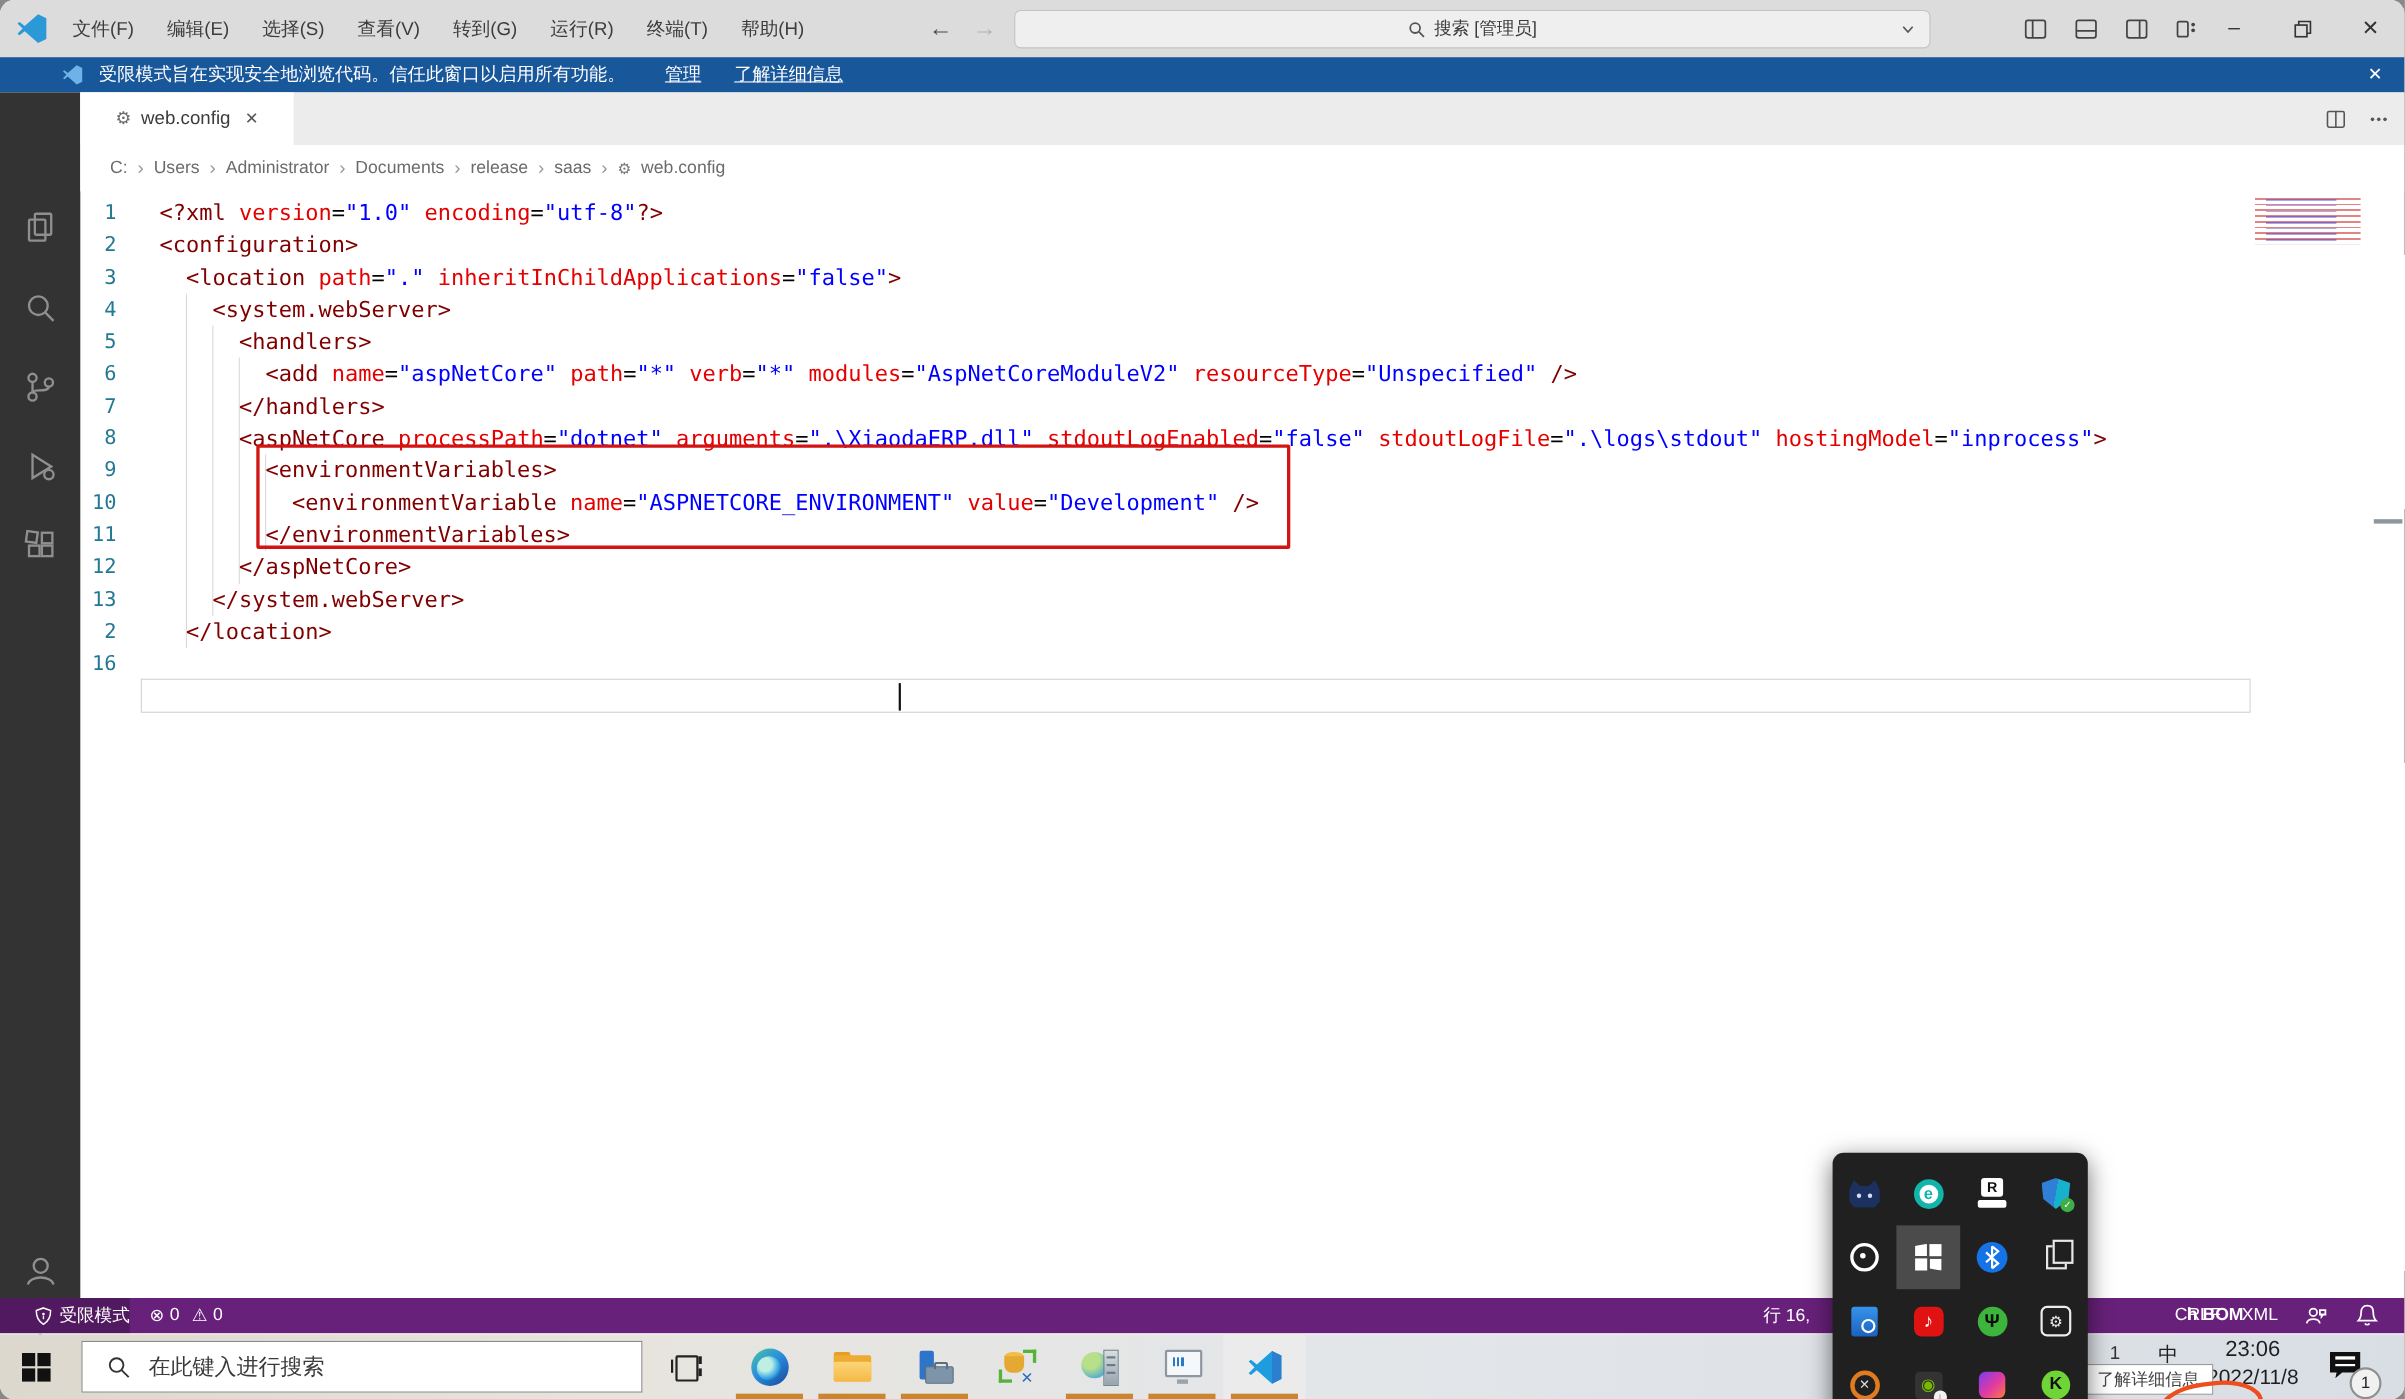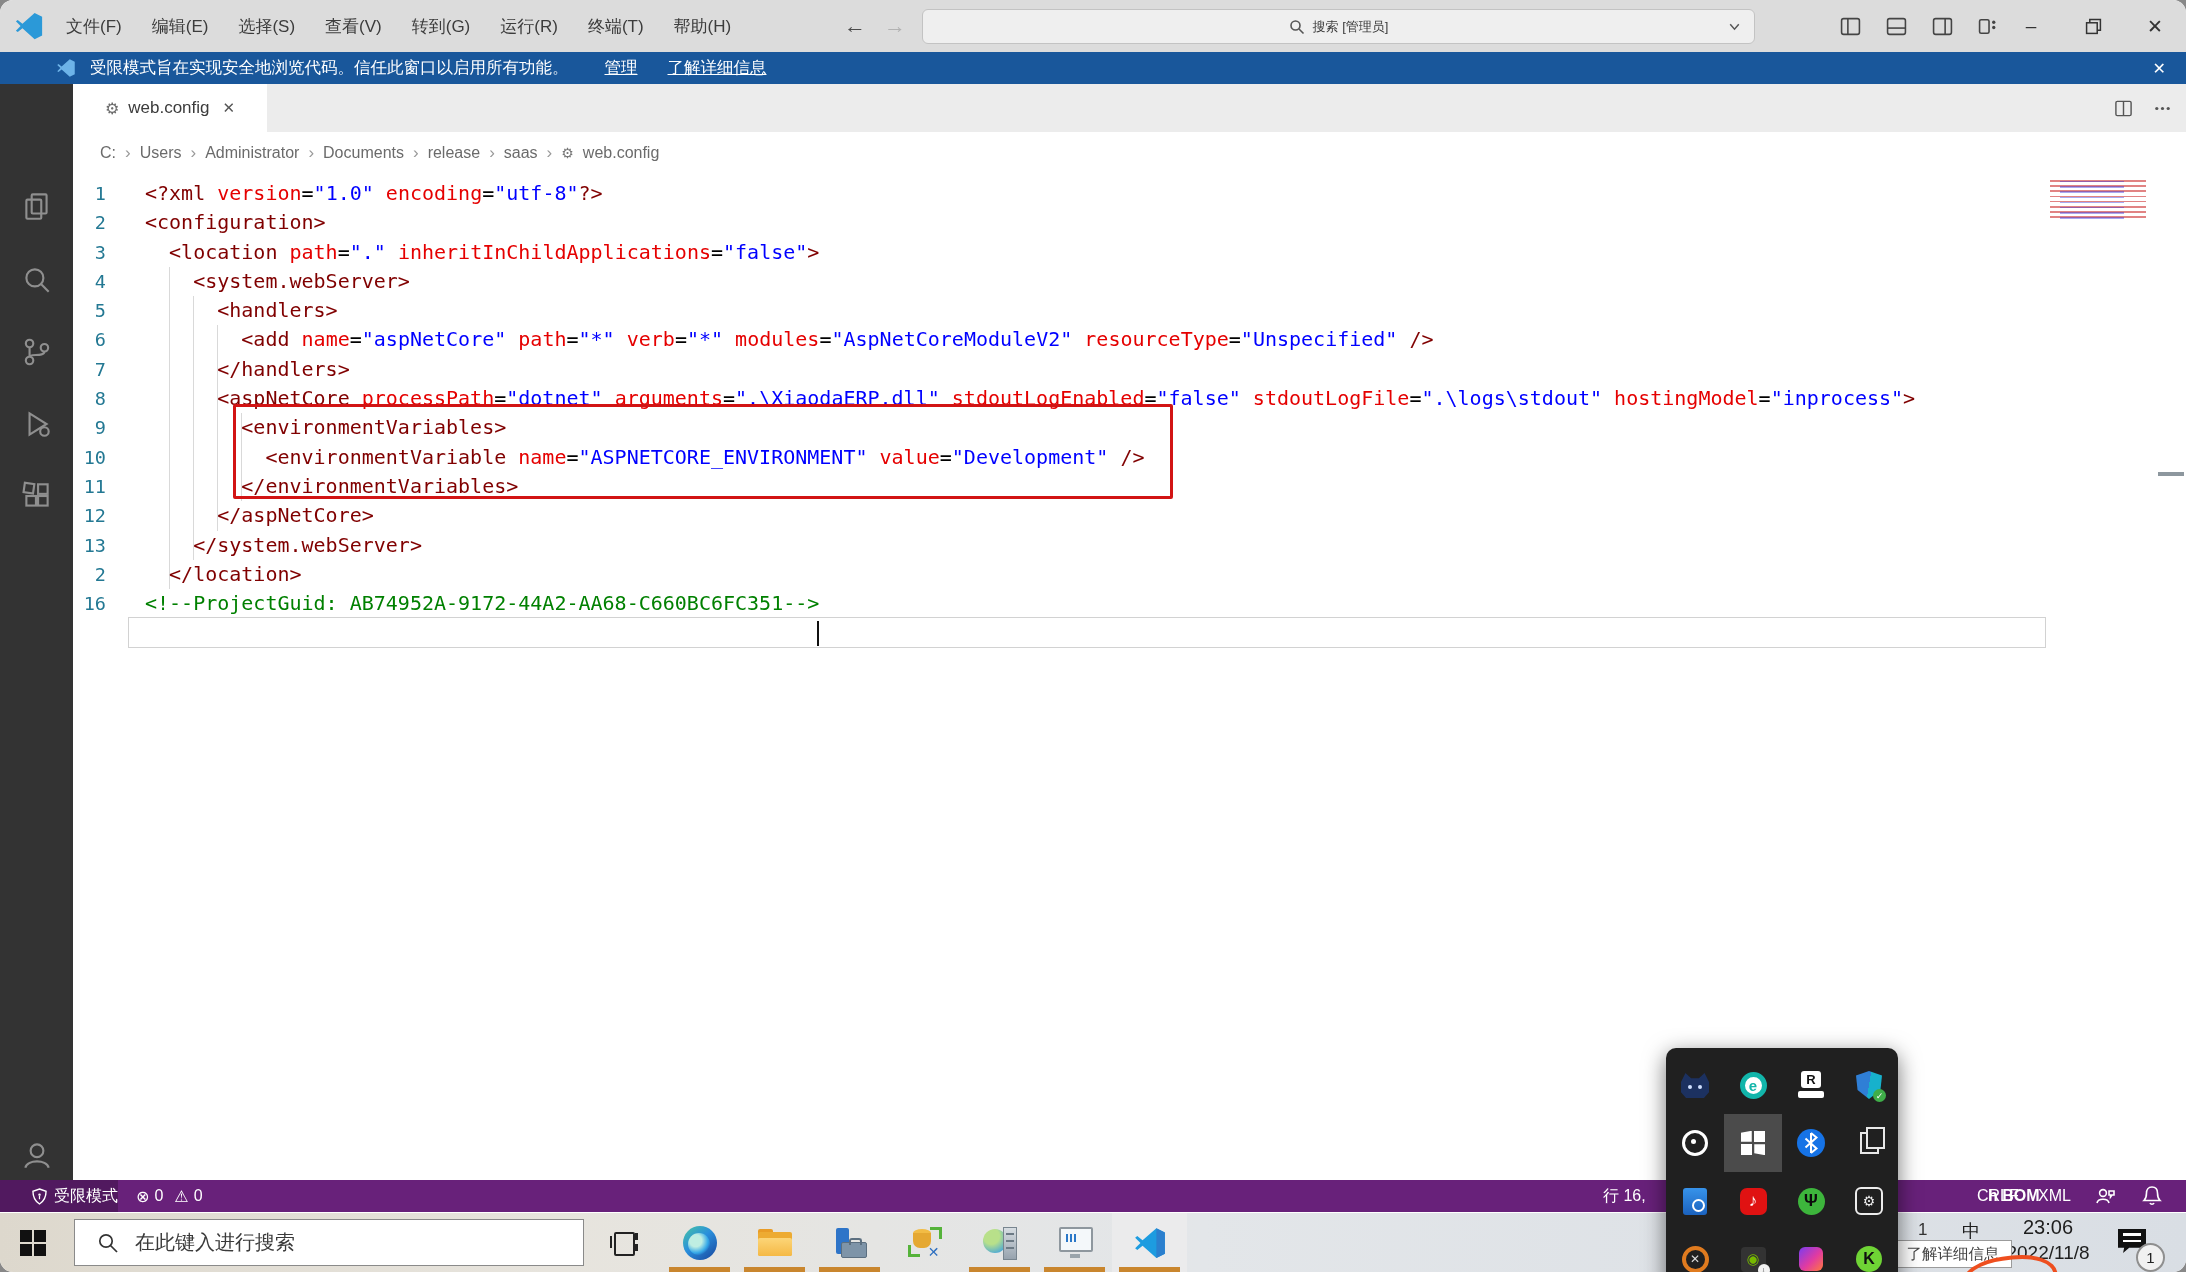--- a/index.html
+++ b/index.html
@@ -10,21 +10,21 @@
   .titlebar{position:absolute;left:0;top:0;width:2186px;height:52px;background:#dcdcdc;display:flex;align-items:center;}
   .vslogo{width:30px;height:30px;margin-left:14px;}
   .menubar{display:flex;gap:30px;margin-left:22px;font-size:17px;color:#3c3c3c;}
   .menu-item{cursor:default;white-space:nowrap;}
   .nav-arrow{position:absolute;top:0;height:52px;display:flex;align-items:center;font-size:22px;}
   .nav-back{left:844;color:#4c4c4c;}
   .nav-fwd{left:884px;color:#b2b2b2;}
   .nav-back{left:844px;}
   .titlesearch{position:absolute;left:922px;top:9px;width:831px;height:33px;background:#efefef;
     border:1px solid #c3c3c3;border-radius:6px;display:flex;align-items:center;justify-content:center;
-    gap:8px;font-size:13px;color:#3a3a3a;}
+    gap:8px;font-size:16px;color:#3a3a3a;}
   .titlesearch .chev{position:absolute;right:12px;top:9px;}
   .winlayout{position:absolute;left:1840px;top:0;height:52px;display:flex;gap:25px;align-items:center;}
   .winbtns{position:absolute;right:0;top:0;height:52px;display:flex;}
   .winbtn{width:62px;height:52px;display:flex;align-items:center;justify-content:center;color:#333;font-size:19px;}
 
   
   .banner{position:absolute;left:0;top:52px;width:2186px;height:32px;background:#19579b;color:#fff;
     display:flex;align-items:center;font-size:16.5px;}
   .banner .blogo{width:20px;height:20px;margin-left:56px;margin-right:14px;}
   .banner a{color:#fff;text-decoration:underline;cursor:pointer;}
@@ -342,21 +342,21 @@
       <div class="code-row"><span class="gutter">5</span><span class="code-text"><span class="tk-t">      &lt;handlers&gt;</span></span></div>
       <div class="code-row"><span class="gutter">6</span><span class="code-text"><span class="tk-t">        &lt;add </span><span class="tk-a">name</span><span class="tk-e">=</span><span class="tk-v">"aspNetCore"</span><span class="tk-t"> </span><span class="tk-a">path</span><span class="tk-e">=</span><span class="tk-v">"*"</span><span class="tk-t"> </span><span class="tk-a">verb</span><span class="tk-e">=</span><span class="tk-v">"*"</span><span class="tk-t"> </span><span class="tk-a">modules</span><span class="tk-e">=</span><span class="tk-v">"AspNetCoreModuleV2"</span><span class="tk-t"> </span><span class="tk-a">resourceType</span><span class="tk-e">=</span><span class="tk-v">"Unspecified"</span><span class="tk-t"> /&gt;</span></span></div>
       <div class="code-row"><span class="gutter">7</span><span class="code-text"><span class="tk-t">      &lt;/handlers&gt;</span></span></div>
       <div class="code-row"><span class="gutter">8</span><span class="code-text"><span class="tk-t">      &lt;aspNetCore </span><span class="tk-a">processPath</span><span class="tk-e">=</span><span class="tk-v">"dotnet"</span><span class="tk-t"> </span><span class="tk-a">arguments</span><span class="tk-e">=</span><span class="tk-v">".\XiaodaERP.dll"</span><span class="tk-t"> </span><span class="tk-a">stdoutLogEnabled</span><span class="tk-e">=</span><span class="tk-v">"false"</span><span class="tk-t"> </span><span class="tk-a">stdoutLogFile</span><span class="tk-e">=</span><span class="tk-v">".\logs\stdout"</span><span class="tk-t"> </span><span class="tk-a">hostingModel</span><span class="tk-e">=</span><span class="tk-v">"inprocess"</span><span class="tk-t">&gt;</span></span></div>
       <div class="code-row"><span class="gutter">9</span><span class="code-text"><span class="tk-t">        &lt;environmentVariables&gt;</span></span></div>
       <div class="code-row"><span class="gutter">10</span><span class="code-text"><span class="tk-t">          &lt;environmentVariable </span><span class="tk-a">name</span><span class="tk-e">=</span><span class="tk-v">"ASPNETCORE_ENVIRONMENT"</span><span class="tk-t"> </span><span class="tk-a">value</span><span class="tk-e">=</span><span class="tk-v">"Development"</span><span class="tk-t"> /&gt;</span></span></div>
       <div class="code-row"><span class="gutter">11</span><span class="code-text"><span class="tk-t">        &lt;/environmentVariables&gt;</span></span></div>
       <div class="code-row"><span class="gutter">12</span><span class="code-text"><span class="tk-t">      &lt;/aspNetCore&gt;</span></span></div>
       <div class="code-row"><span class="gutter">13</span><span class="code-text"><span class="tk-t">    &lt;/system.webServer&gt;</span></span></div>
       <div class="code-row"><span class="gutter">2</span><span class="code-text"><span class="tk-t">  &lt;/location&gt;</span></span></div>
-      <div class="code-row"><span class="gutter">16</span><span class="code-text"><span class="tk-c">&lt;!--ProjectGuid: AB74952A-9172-44A2-AA68-C660BC6FC351--&gt;</span></span></div>
+      <div class="code-row"><span class="gutter">16</span></div>
     </div>
   <div class="cursor"></div>
   <div class="redbox"></div>
   <div class="minimap"></div>
   <div class="rulermark"></div>
 
   <div class="statusbar">
     <div class="st-restricted">
       <svg width="15" height="17" viewBox="0 0 16 18">
           <path d="M8 1 L15 3.5 C15 10 13 14 8 17 C3 14 1 10 1 3.5 Z" stroke="#fff" fill="none" stroke-width="1.5"></path>

